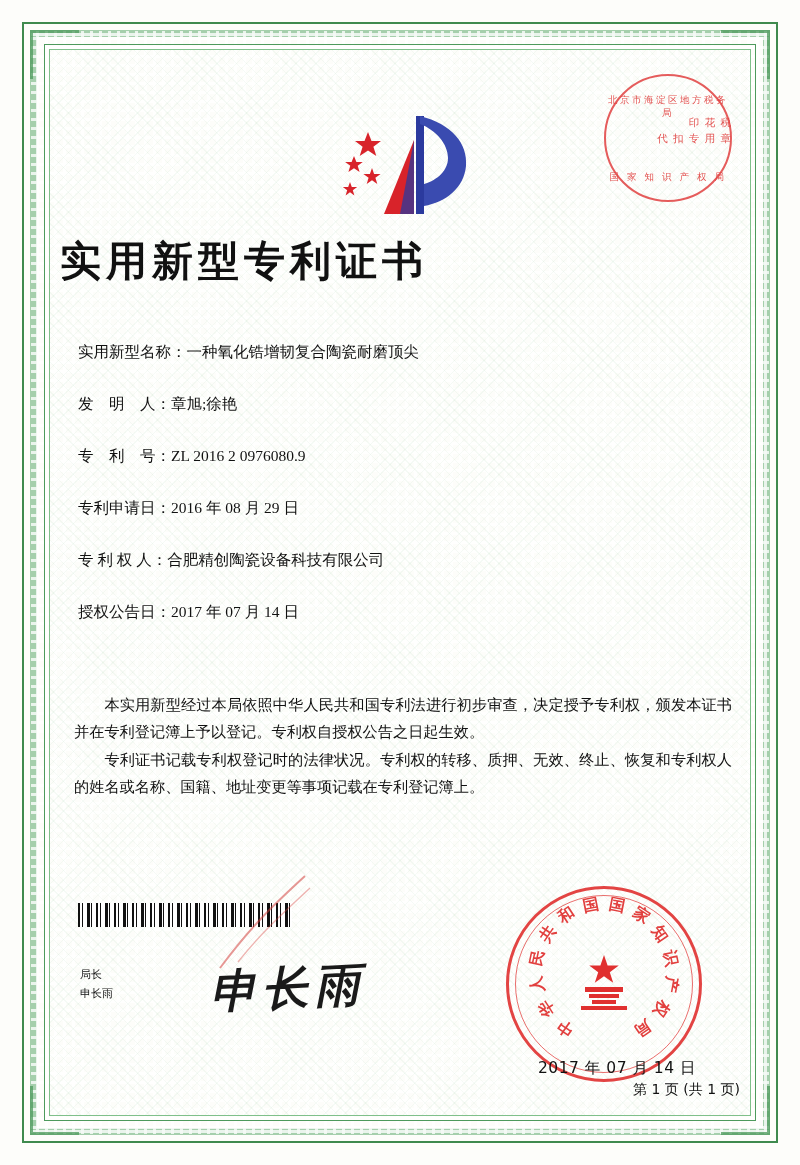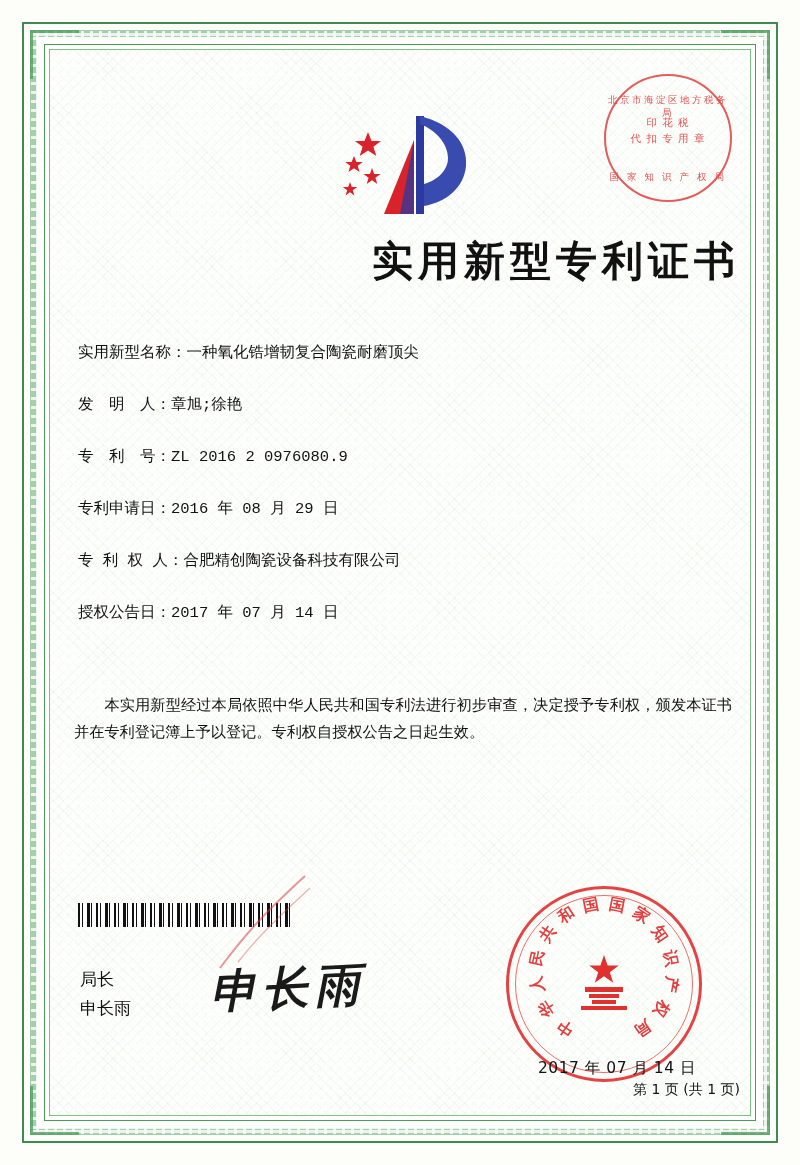--- a/index.html
+++ b/index.html
@@ -138,21 +138,21 @@
   .tax-stamp .ring {
     position: absolute;
     inset: 0;
     border: 2.2px solid #e0403f;
     border-radius: 50%;
     opacity: .85;
   }
   .tax-stamp .txt {
     position: absolute;
     left: 0; right: 0;
-    text-align: center;
+    text-align: right;
     color: #e0403f;
     font-size: 10.5px;
     font-family: "DejaVu Sans", sans-serif;
     letter-spacing: 1px;
     opacity: .9;
   }
   .tax-stamp .t1 { top: 42px; }
   .tax-stamp .t2 { top: 58px; }
   .tax-stamp .arc-top,
   .tax-stamp .arc-bottom {
@@ -166,39 +166,39 @@
     opacity: .9;
   }
   .tax-stamp .arc-top { top: 20px; }
   .tax-stamp .arc-bottom { bottom: 18px; }
 
   .title {
     position: absolute;
     left: 0;
     right: 0;
     top: 176px;
-    text-align: right;
+    text-align: left;
     font-size: 41px;
     font-weight: bold;
     letter-spacing: 5px;
     color: #111;
     font-family: "DejaVu Sans", sans-serif;
   }
 
   .fields {
     position: absolute;
     left: 18px;
     right: 0;
     top: 284px;
   }
   .field {
     font-size: 15.5px;
     margin-bottom: 31px;
     color: #111;
-    font-family: Liberation Mono, monospace;
+    font-family: Liberation Serif, serif;
     white-space: nowrap;
   }
   .field .label {
     display: inline-block;
   }
   .field .value {
     display: inline-block;
   }
 
   .paragraphs {
@@ -236,22 +236,22 @@
       #111 13px 14px,
       #fff 14px 18px
     );
   }
 
   
   .sign-block {
     position: absolute;
     left: 20px;
     top: 908px;
-    font-size: 17px;
-    font-family: Liberation Serif, serif;
+    font-size: 11px;
+    font-family: Liberation Mono, monospace;
     line-height: 1.7;
     color: #111;
   }
   .signature-script {
     position: absolute;
     left: 150px;
     top: 900px;
     font-size: 46px;
     font-family: "DejaVu Serif", serif;
     font-style: italic;
@@ -394,20 +394,21 @@
       <div class="field">
         <span class="label">专 利 权 人：</span><span class="value">合肥精创陶瓷设备科技有限公司</span>
       </div>
       <div class="field">
         <span class="label">授权公告日：</span><span class="value">2017 年 07 月 14 日</span>
       </div>
     </div>
 
     <div class="paragraphs">
       <p>本实用新型经过本局依照中华人民共和国专利法进行初步审查，决定授予专利权，颁发本证书并在专利登记簿上予以登记。专利权自授权公告之日起生效。</p>
+      <p>专利证书记载专利权登记时的法律状况。专利权的转移、质押、无效、终止、恢复和专利权人的姓名或名称、国籍、地址变更等事项记载在专利登记簿上。</p>
     </div>
 
     <div class="barcode"></div>
 
     <svg class="ink-mark" viewBox="0 0 160 120" aria-hidden="true">
       <path d="M10 110 C40 70 60 50 95 18" stroke="#d4433f" stroke-width="2" fill="none" opacity="0.55"></path>
       <path d="M28 104 C52 74 70 58 100 30" stroke="#d4433f" stroke-width="1.4" fill="none" opacity="0.4"></path>
     </svg>
 
     <div class="sign-block">

